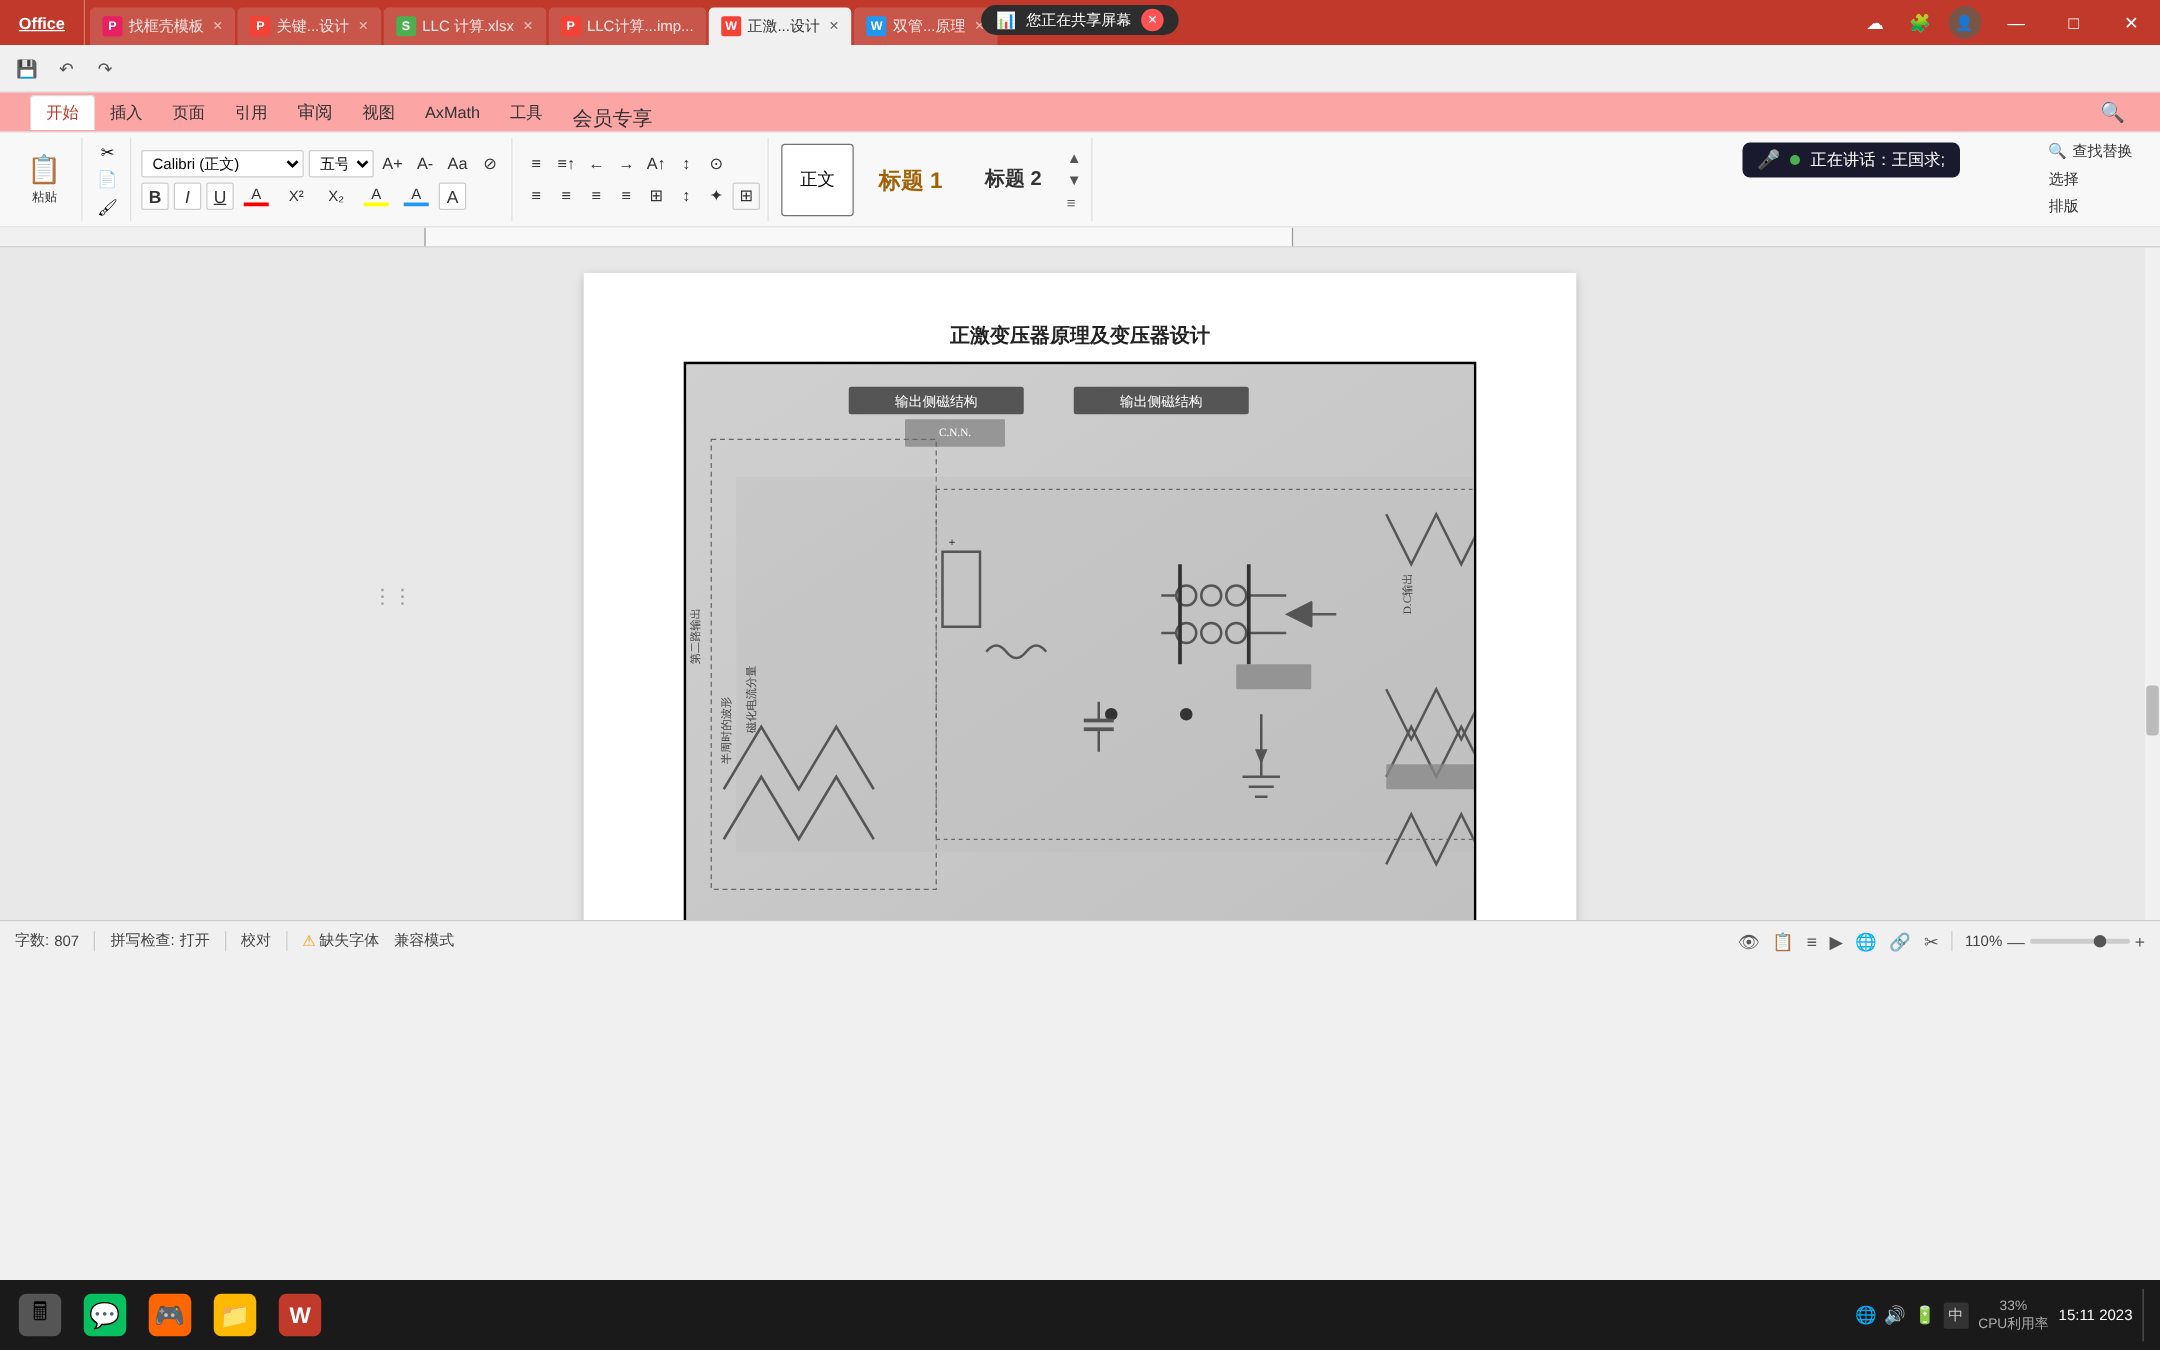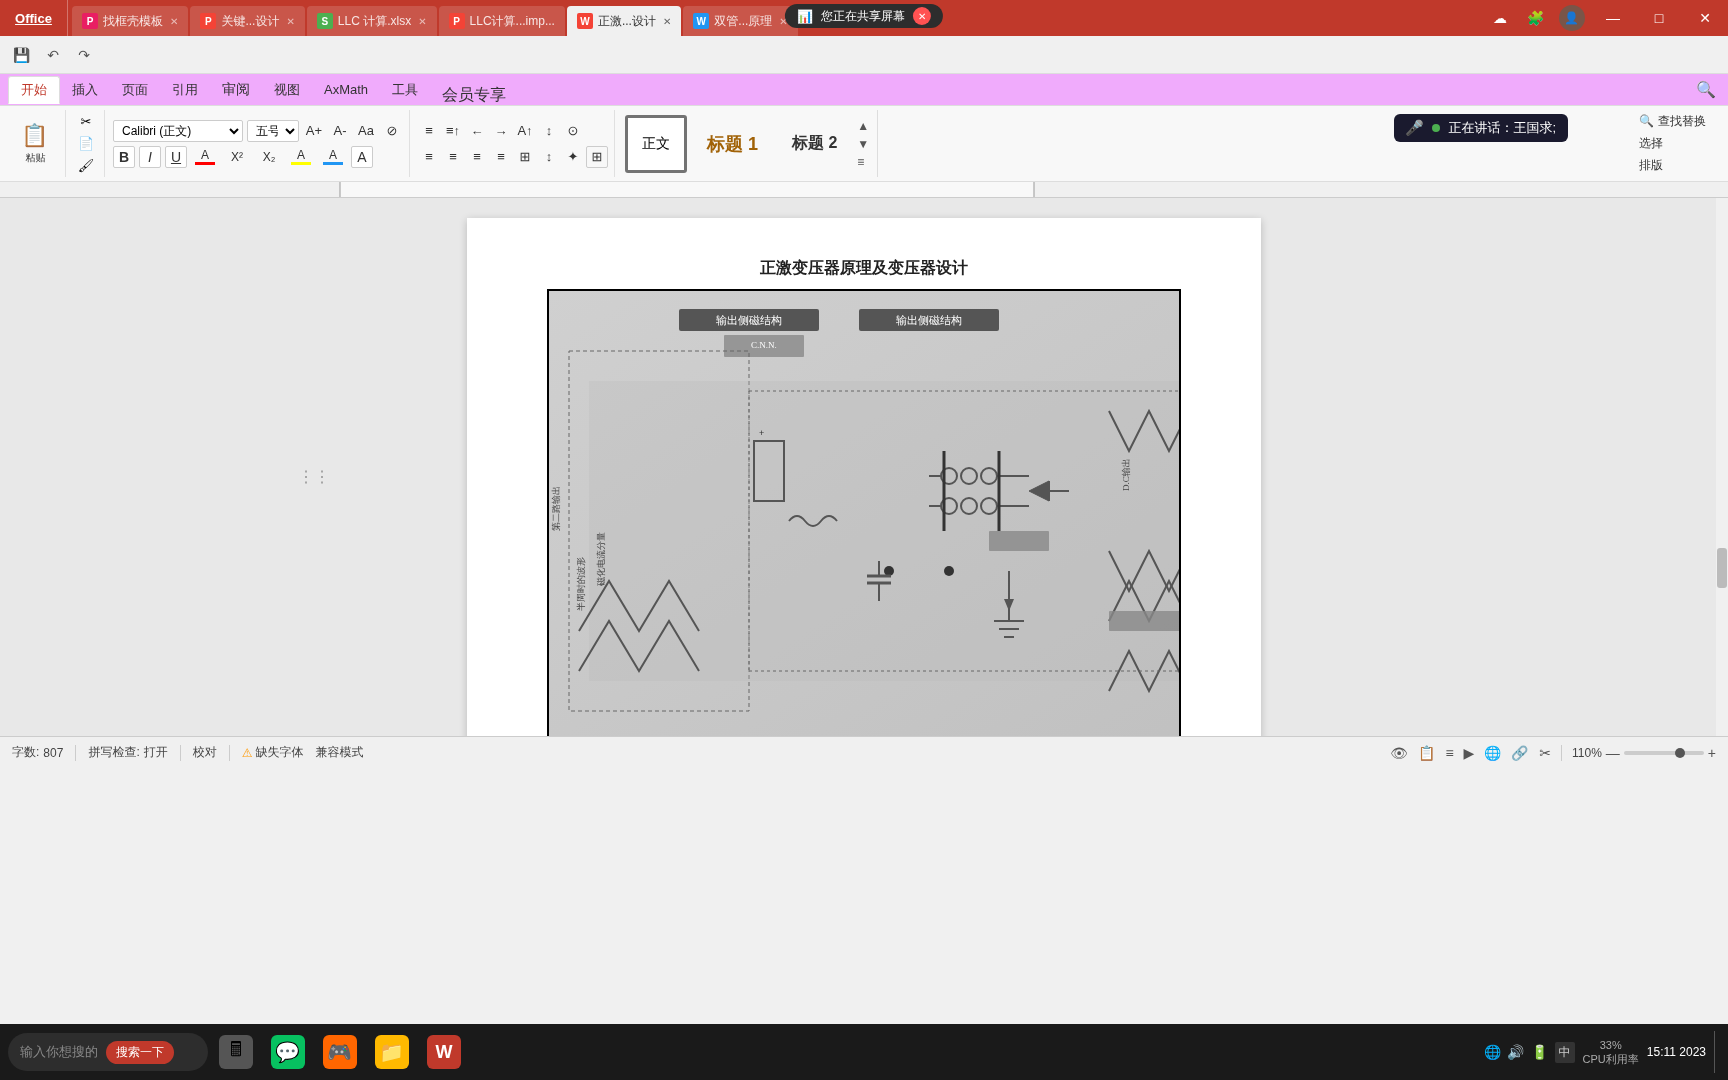--- a/index.html
+++ b/index.html
@@ -125,21 +125,21 @@
     <div style="width:46px; height:36px; display:flex; align-items:center; justify-content:center; color:white; cursor:pointer; font-size:14px; background:#c0392b;">✕</div>
   </div>
 </div>
 
 <div style="height:38px; background:#f0f0f0; border-bottom:1px solid #ddd; display:flex; align-items:center; padding:0 8px; gap:3px;">
   <div style="width:28px; height:28px; display:flex; align-items:center; justify-content:center; cursor:pointer; border-radius:3px; font-size:14px; color:#555;">💾</div>
   <div style="width:28px; height:28px; display:flex; align-items:center; justify-content:center; cursor:pointer; border-radius:3px; font-size:14px; color:#555;">↶</div>
   <div style="width:28px; height:28px; display:flex; align-items:center; justify-content:center; cursor:pointer; border-radius:3px; font-size:14px; color:#555;">↷</div>
 </div>
 
-<div style="height:32px; background:#f0abfc; border-bottom:1px solid #ddd; display:flex; align-items:center; padding:0 8px; gap:0;">
+<div style="height:32px; background:#fca5a5; border-bottom:1px solid #ddd; display:flex; align-items:center; padding:0 24px; gap:0;">
   <div class="rtab active" style="height:28px; padding:0 12px; display:flex; align-items:center; font-size:13px; cursor:pointer; border-radius:3px 3px 0 0; color:#c0392b; font-weight:500; background:white; border:1px solid #ddd; border-bottom:1px solid white;">
     <span>开始</span>
   </div>
   <div style="height:28px; padding:0 12px; display:flex; align-items:center; font-size:13px; cursor:pointer; color:#333;">
     <span>插入</span>
   </div>
   <div style="height:28px; padding:0 12px; display:flex; align-items:center; font-size:13px; cursor:pointer; color:#333;">
     <span>页面</span>
   </div>
   <div style="height:28px; padding:0 12px; display:flex; align-items:center; font-size:13px; cursor:pointer; color:#333;">
@@ -231,21 +231,21 @@
       <div style="width:22px; height:22px; display:flex; align-items:center; justify-content:center; cursor:pointer; font-size:13px; color:#333;">≡</div>
       <div style="width:22px; height:22px; display:flex; align-items:center; justify-content:center; cursor:pointer; font-size:13px; color:#333;">≡</div>
       <div style="width:22px; height:22px; display:flex; align-items:center; justify-content:center; cursor:pointer; font-size:13px; color:#333;">⊞</div>
       <div style="width:22px; height:22px; display:flex; align-items:center; justify-content:center; cursor:pointer; font-size:13px; color:#333;">↕</div>
       <div style="width:22px; height:22px; display:flex; align-items:center; justify-content:center; cursor:pointer; font-size:13px; color:#333;">✦</div>
       <div style="width:22px; height:22px; display:flex; align-items:center; justify-content:center; cursor:pointer; font-size:13px; color:#333; border:1px solid #ccc; border-radius:2px;">⊞</div>
     </div>
   </div>
 
   <div style="display:flex; align-items:center; gap:6px; padding:0 8px; border-right:1px solid #ddd;">
-    <div style="height:58px; padding:0 14px; display:flex; align-items:center; justify-content:center; cursor:pointer; border-radius:3px; background:white; border:3px solid #737373; font-size:14px;">
+    <div style="height:58px; padding:0 14px; display:flex; align-items:center; justify-content:center; cursor:pointer; border-radius:3px; background:white; border:1px solid #737373; font-size:14px;">
       <span>正文</span>
     </div>
     <div style="height:58px; padding:0 14px; display:flex; align-items:center; justify-content:center; cursor:pointer; border-radius:3px; font-size:18px; font-weight:bold; color:#a16207;">
       <span>标题 1</span>
     </div>
     <div style="height:58px; padding:0 14px; display:flex; align-items:center; justify-content:center; cursor:pointer; border-radius:3px; font-size:16px; font-weight:bold; color:#333;">
       <span>标题 2</span>
     </div>
     <div style="display:flex; flex-direction:column; gap:4px; cursor:pointer; color:#555; font-size:12px;">
       <span>▲</span>
@@ -429,24 +429,20 @@
       <div style="width:80px; height:4px; background:#ccc; border-radius:2px; position:relative; cursor:pointer;">
         <div style="position:absolute; left:70%; top:50%; transform:translate(-50%,-50%); width:10px; height:10px; background:#555; border-radius:50%;"></div>
       </div>
       <div style="cursor:pointer; font-size:14px; color:#555;">+</div>
     </div>
   </div>
 </div>
 
 <div id="taskbar" style="height:56px; background:#1a1a1a; display:flex; align-items:center; padding:0 8px; gap:4px; position:fixed; bottom:0; width:1728px; z-index:1000;">
 
-  <div style="height:38px; background:#2d2d2d; border-radius:20px; display:flex; align-items:center; padding:0 12px; gap:8px; color:#aaa; font-size:13px; cursor:pointer; min-width:200px;">
-    <span style="color:#888; font-size:13px;">输入你想搜的</span>
-    <div style="background:#c0392b; color:white; padding:3px 10px; border-radius:12px; font-size:12px; cursor:pointer;">搜索一下</div>
-  </div>
 
   <div style="width:48px; height:48px; display:flex; align-items:center; justify-content:center; cursor:pointer; border-radius:8px;">
     <div style="width:34px; height:34px; background:#555; border-radius:6px; display:flex; align-items:center; justify-content:center; font-size:20px;">🖩</div>
   </div>
   <div style="width:48px; height:48px; display:flex; align-items:center; justify-content:center; cursor:pointer; border-radius:8px;">
     <div style="width:34px; height:34px; background:#07C160; border-radius:6px; display:flex; align-items:center; justify-content:center; font-size:20px;">💬</div>
   </div>
   <div style="width:48px; height:48px; display:flex; align-items:center; justify-content:center; cursor:pointer; border-radius:8px;">
     <div style="width:34px; height:34px; background:#FF6600; border-radius:6px; display:flex; align-items:center; justify-content:center; font-size:20px;">🎮</div>
   </div>

